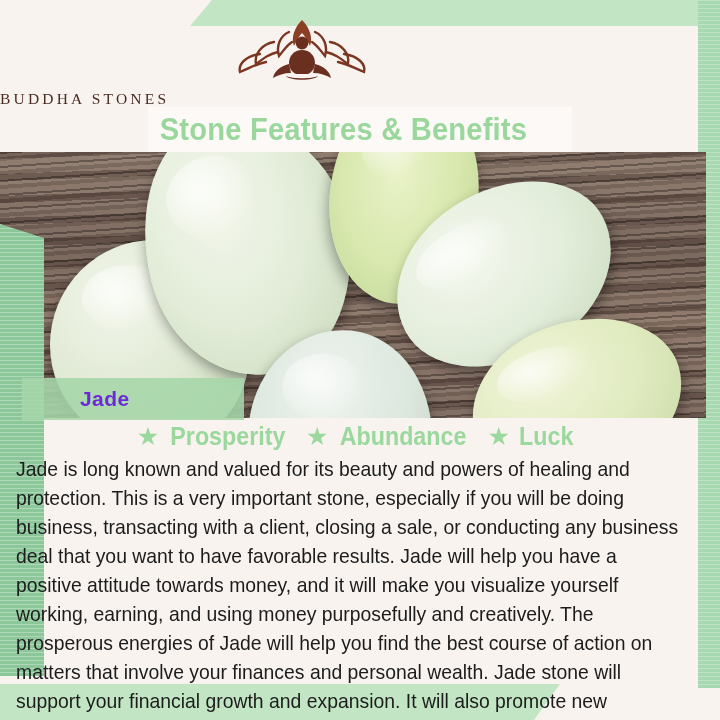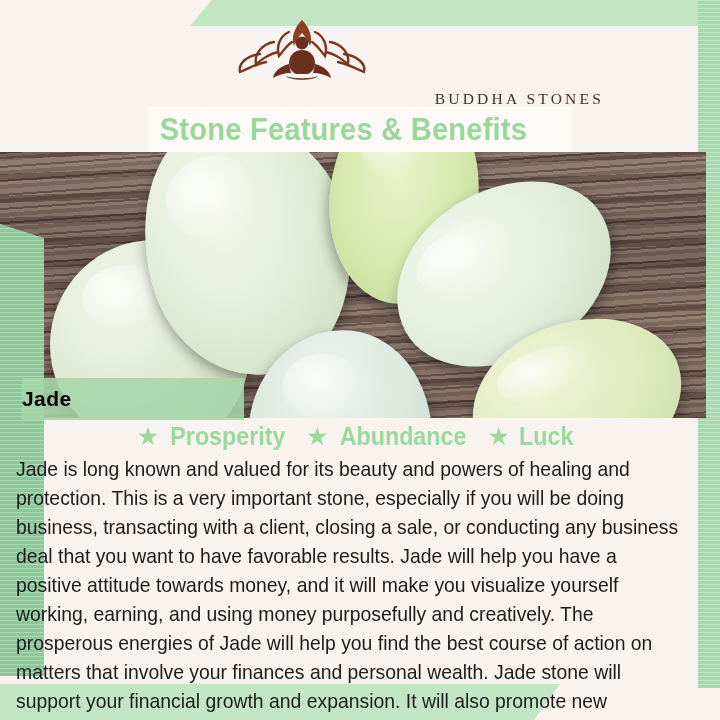--- a/index.html
+++ b/index.html
@@ -59,21 +59,21 @@
     left: 0; bottom: 0; width: 560px; height: 36px;
     background: #c2e6c4;
     clip-path: polygon(0 0, 100% 0, calc(100% - 26px) 100%, 0 100%);
     z-index: 1;
   }
 
   
   .logo-block {
     position: absolute;
     left: 0; top: 12px; width: 604px;
-    text-align: right;
+    text-align: left;
     z-index: 4;
   }
   .logo-mark { display: block; margin: 0 auto; }
   .logo-word {
     display: block;
     margin-top: 4px;
     font-family: "Liberation Serif", "DejaVu Serif", serif;
     font-size: 15.5px;
     letter-spacing: 3.2px;
     color: #4a2b22;
@@ -163,21 +163,22 @@
   .jade-band {
     position: absolute;
     left: 22px; top: 378px;
     width: 222px; height: 42px;
     background: rgba(166, 214, 170, 0.88);
     display: flex;
     align-items: center;
     z-index: 5;
   }
   .jade-label {
-    color: #000000;
+    margin-left: 58px;
+    color: #6d28d9;
     font-weight: 700;
     font-size: 21px;
     letter-spacing: 0.4px;
   }
 
   
   .content {
     position: absolute;
     left: 16px; top: 422px;
     width: 674px;

